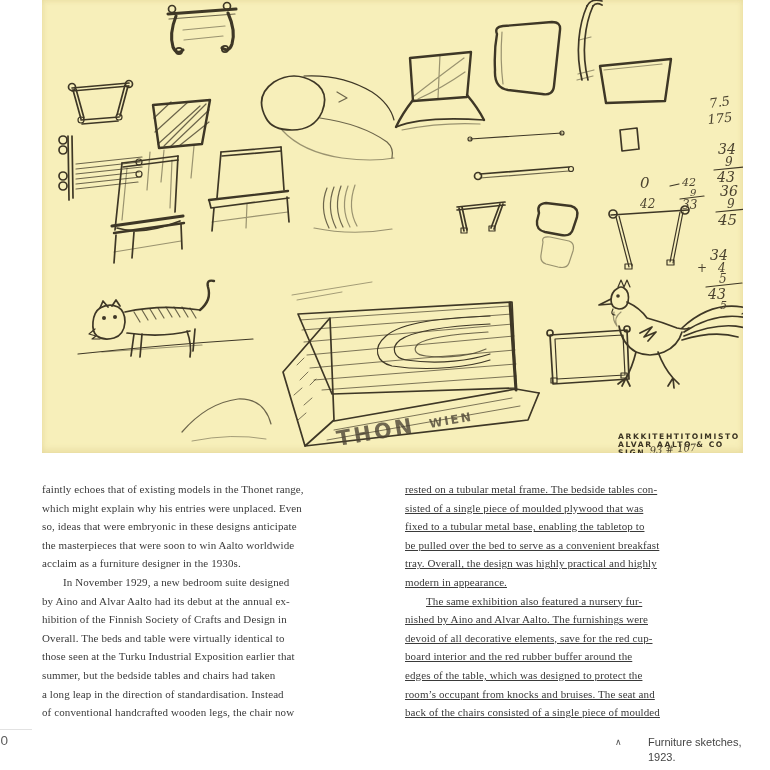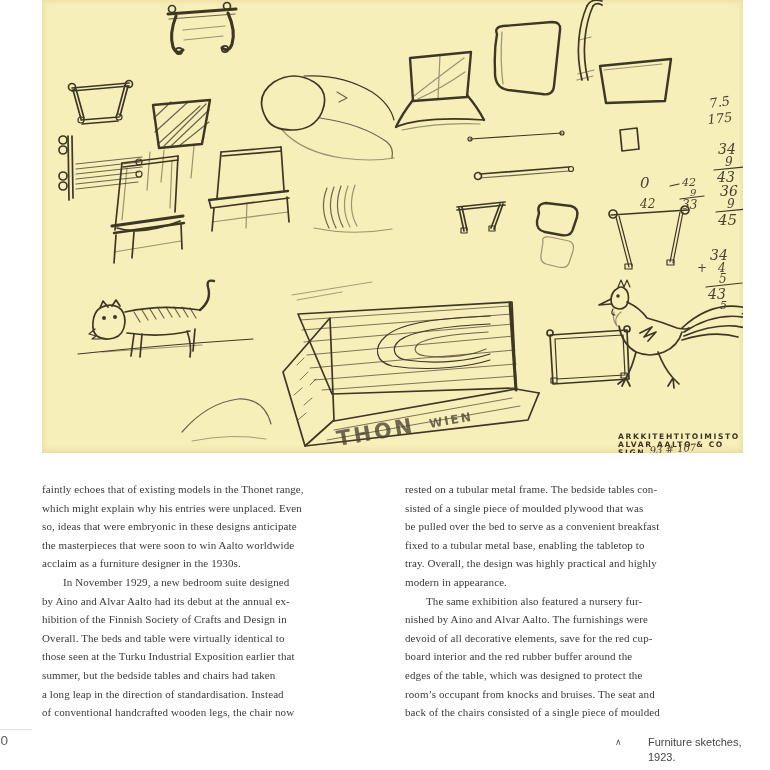--- a/index.html
+++ b/index.html
@@ -20,21 +20,21 @@
   .hw{font-family:"DejaVu Serif", serif;font-style:italic;fill:#4b4330;}
   .stamp{font-family:"DejaVu Sans", sans-serif;font-weight:bold;fill:#3a3322;letter-spacing:1.6px;font-size:7.6px;}
   .boxtxt{font-family:"DejaVu Sans", sans-serif;font-weight:bold;fill:#4a4233;opacity:.78;}
 
   .col{
     position:absolute;top:480px;width:352px;
     font-size:11px;line-height:18.6px;color:#3a3a3a;
     letter-spacing:.1px;
   }
   .col-left{left:42px;}
-  .col-right{left:405px;}
+  .col-right{left:405px;text-decoration:underline;}
   .text-line{white-space:nowrap;height:18.6px;}
   .text-line.indent{text-indent:21px;}
 
   .footer-rule{position:absolute;left:0;top:729px;width:32px;height:1px;background:#e2e2e2;}
   .page-number{
     position:absolute;left:-7px;top:733px;
     font-family:"Liberation Sans", sans-serif;font-size:13.5px;color:#5c5c5c;
   }
   .caption-marker{
     position:absolute;left:615px;top:737px;
@@ -303,22 +303,22 @@
     <div class="text-line">hibition of the Finnish Society of Crafts and Design in</div>
     <div class="text-line">Overall. The beds and table were virtually identical to</div>
     <div class="text-line">those seen at the Turku Industrial Exposition earlier that</div>
     <div class="text-line">summer, but the bedside tables and chairs had taken</div>
     <div class="text-line">a long leap in the direction of standardisation. Instead</div>
     <div class="text-line">of conventional handcrafted wooden legs, the chair now</div>
   </div>
 <div class="col col-right">
     <div class="text-line">rested on a tubular metal frame. The bedside tables con-</div>
     <div class="text-line">sisted of a single piece of moulded plywood that was</div>
+    <div class="text-line">fixed to a tubular metal base, enabling the tabletop to</div>
     <div class="text-line">be pulled over the bed to serve as a convenient breakfast</div>
-    <div class="text-line">fixed to a tubular metal base, enabling the tabletop to</div>
     <div class="text-line">tray. Overall, the design was highly practical and highly</div>
     <div class="text-line end">modern in appearance.</div>
     <div class="text-line indent">The same exhibition also featured a nursery fur-</div>
     <div class="text-line">nished by Aino and Alvar Aalto. The furnishings were</div>
     <div class="text-line">devoid of all decorative elements, save for the red cup-</div>
     <div class="text-line">board interior and the red rubber buffer around the</div>
     <div class="text-line">edges of the table, which was designed to protect the</div>
     <div class="text-line">room’s occupant from knocks and bruises. The seat and</div>
     <div class="text-line">back of the chairs consisted of a single piece of moulded</div>
   </div>

